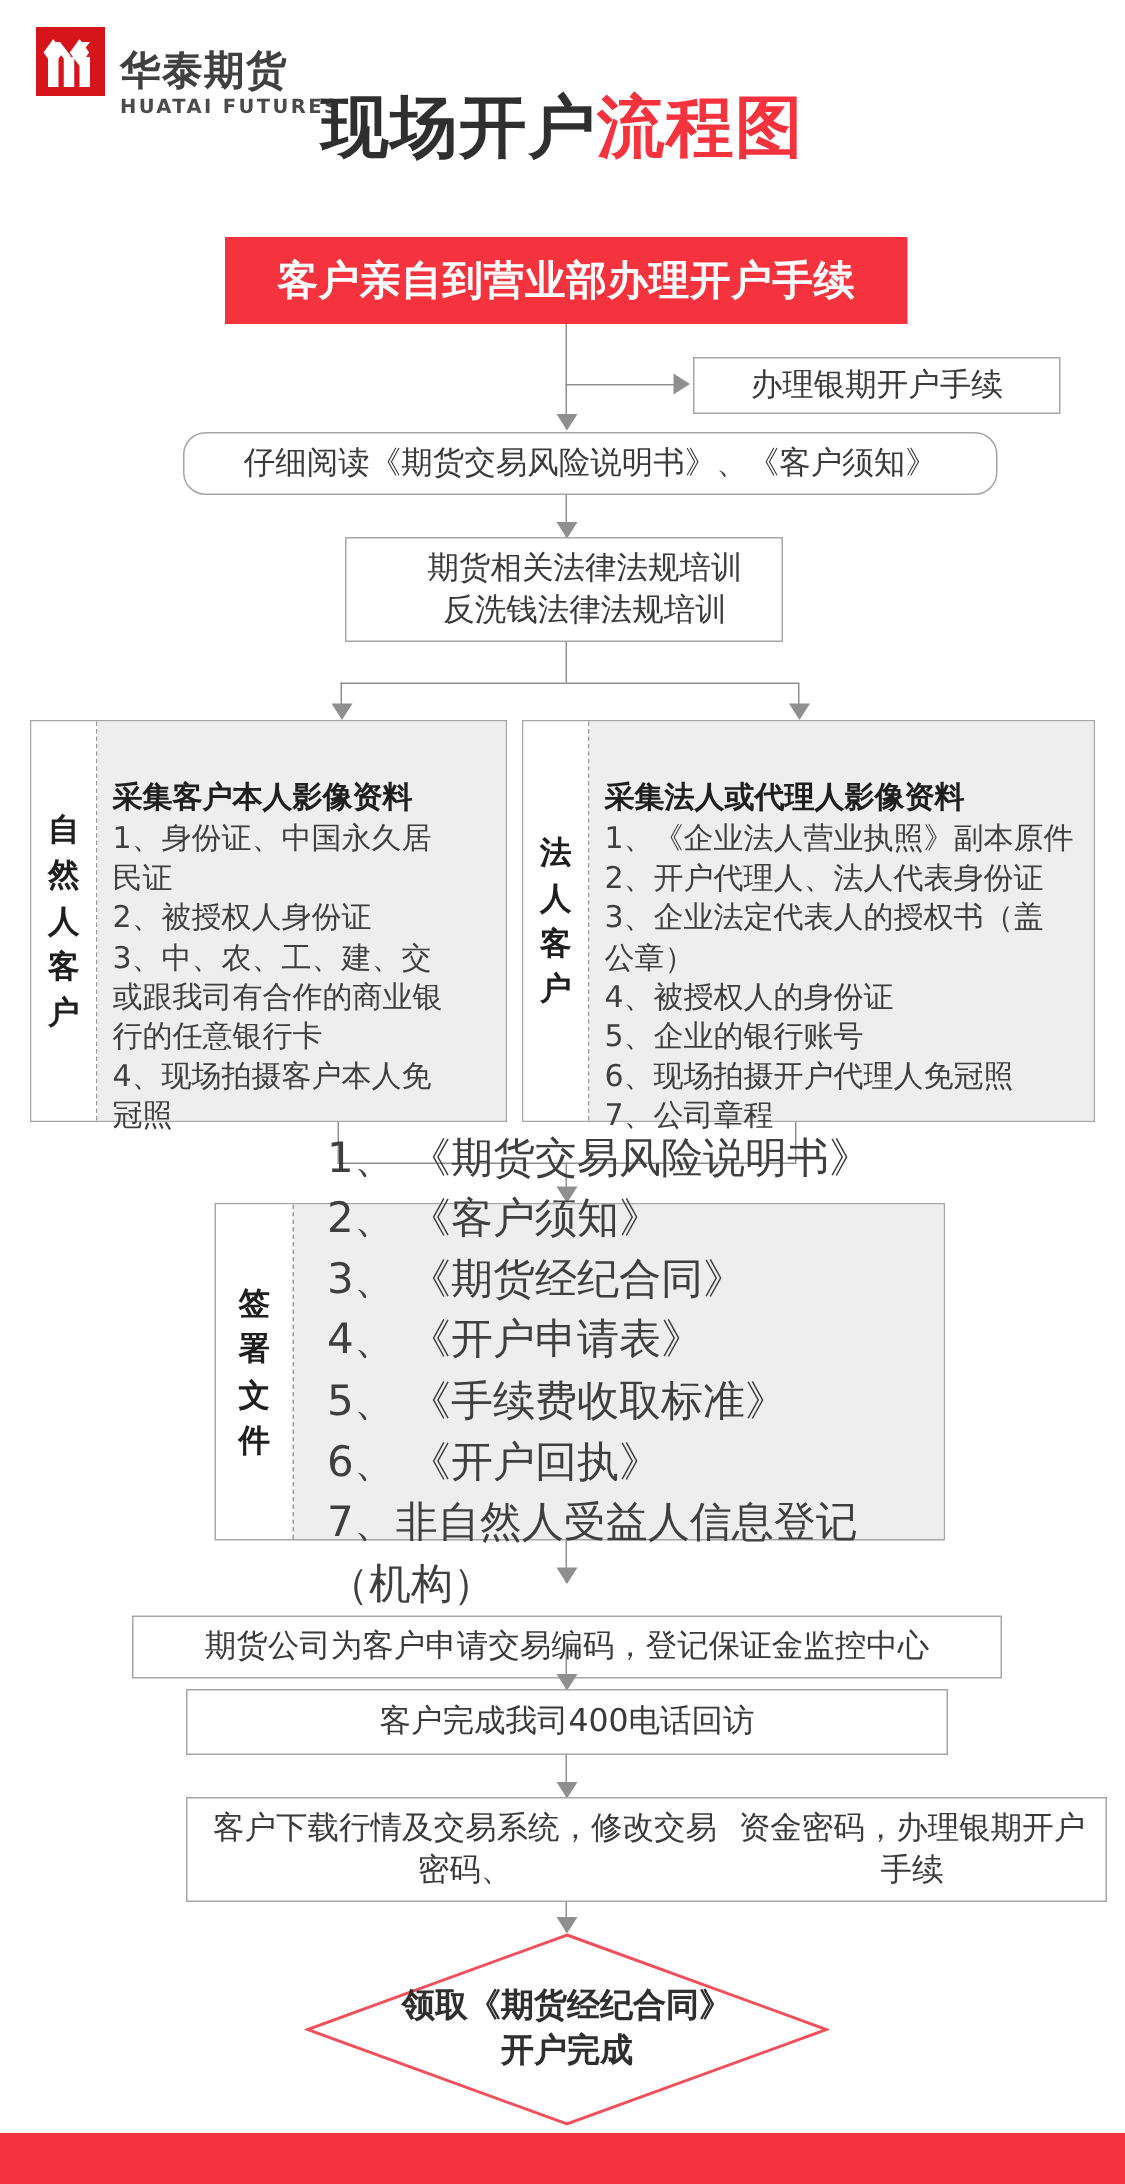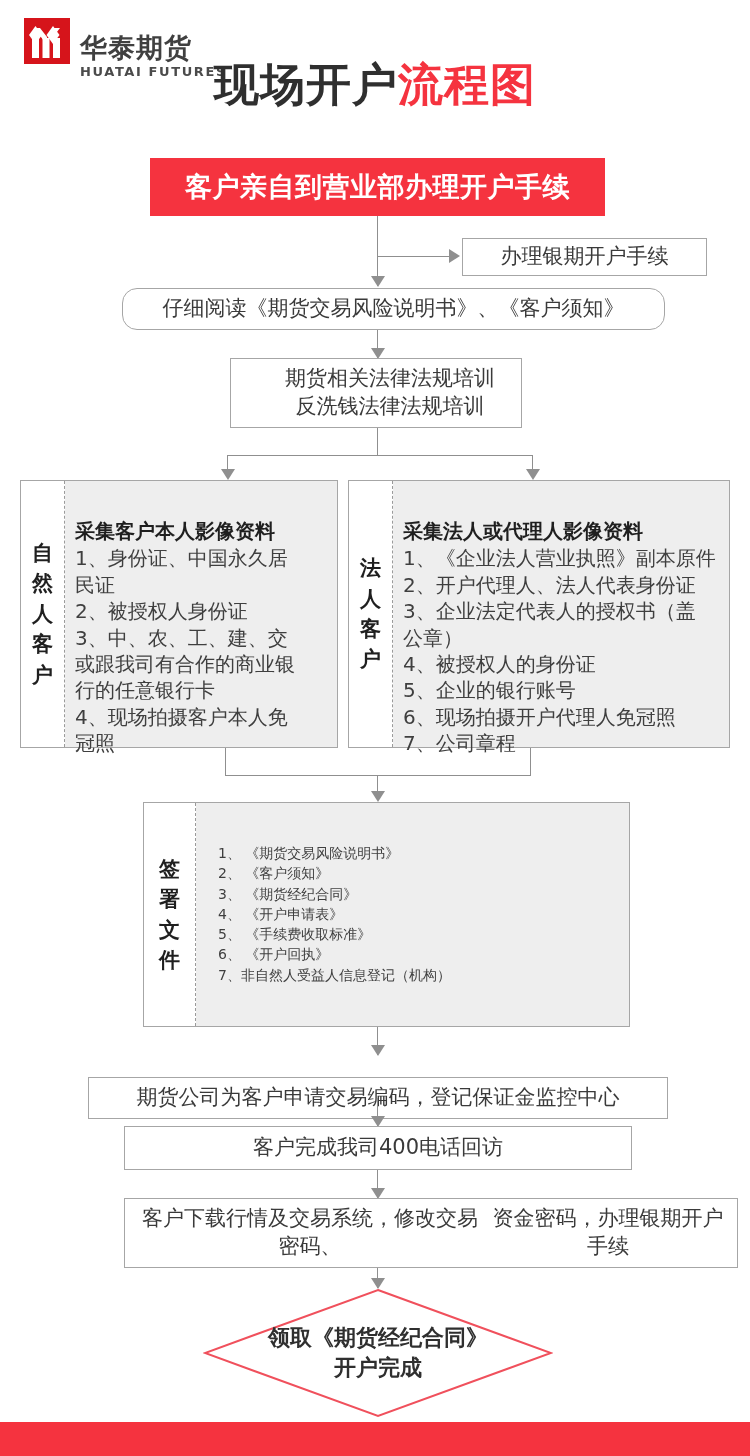--- a/index.html
+++ b/index.html
@@ -139,21 +139,21 @@
     line-height: 1.3;
     margin-bottom: 1px;
     margin-top: 48px;
   }
   .panel-item {
     font-size: 20px;
     color: #3f3f3f;
     line-height: 1.32;
   }
   .panel-item-lg {
-    font-size: 14px;
+    font-size: 28px;
     line-height: 1.45;
   }
 
   
   .vline {
     position: absolute;
     width: 1px;
     background: #8f8f8f;
   }
   .hline {

